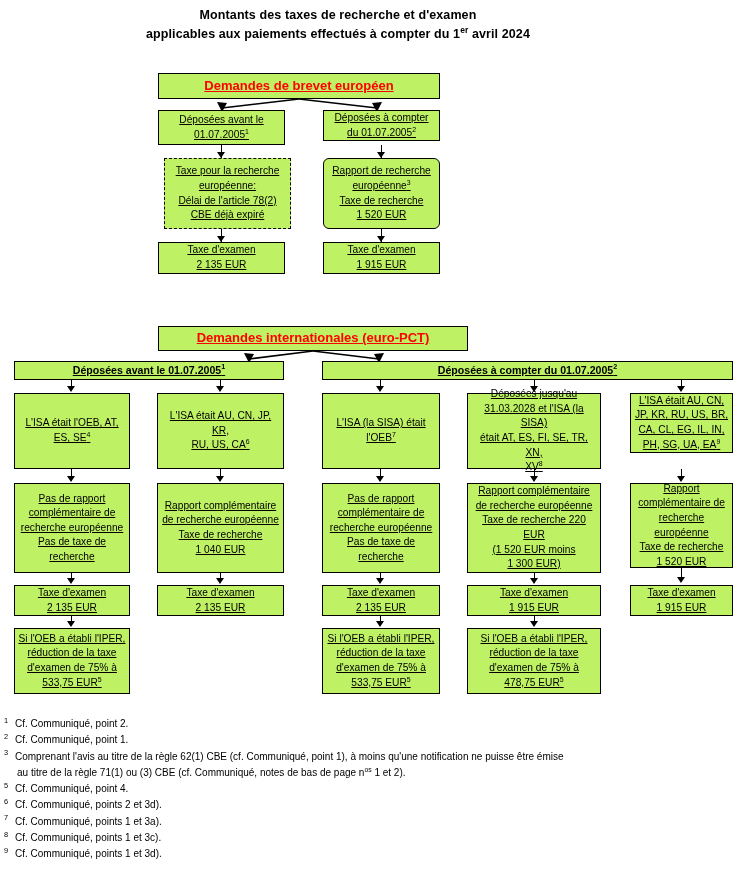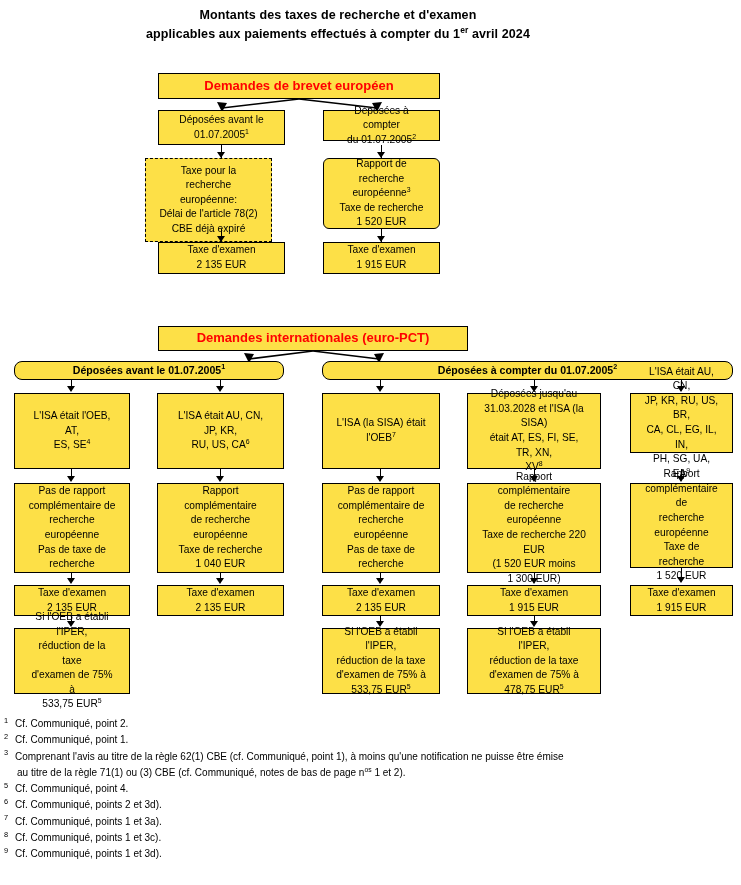--- a/index.html
+++ b/index.html
@@ -33,38 +33,39 @@
     letter-spacing: 0.1px;
   }
   .title-line { display: block; white-space: nowrap; }
   sup { font-size: 0.68em; vertical-align: super; line-height: 0; }
 
   
   .box {
     position: absolute;
     box-sizing: border-box;
     border: 1.6px solid #000;
-    background: #fde047;
+    background: #bef264;
     display: flex;
     align-items: center;
     justify-content: center;
     text-align: center;
     font-size: 10.2px;
     line-height: 14.6px;
-    padding: 2px 13px;
+    padding: 2px 3px;
+    text-decoration: underline;
   }
   .box .txt { display: block; width: 100%; }
   .box.dashed { border: 1.7px dashed #000; }
   .banner {
     color: #ff0000;
     font-weight: bold;
     font-size: 13px;
     border-width: 1.8px;
   }
-  .hdr { font-weight: bold; font-size: 10.6px; border-radius: 8px; }
+  .hdr { font-weight: bold; font-size: 10.6px; }
   .bolder { border-width: 1.9px; }
 
   
   .vline {
     position: absolute;
     width: 0;
     border-left: 1.5px solid #000;
   }
   .arrow-down {
     position: absolute;
@@ -118,21 +119,21 @@
     <line x1="141" y1="0" x2="219" y2="9" stroke="#000" stroke-width="1.6"></line>
     <polygon points="219,13 214,4 224,3" fill="#000"></polygon>
   </svg>
 
   <div class="box" style="left:158px; top:110px; width:127px; height:35px;">
     <span class="txt"><span>Déposées avant le</span><br><span>01.07.2005</span><sup>1</sup></span>
   </div>
   <div class="vline" style="left:221px; top:145px; height:13px;"></div>
   <div class="arrow-down" style="left:217px; top:152px;"></div>
 
-  <div class="box dashed" style="left:145px; top:158px; width:127px; height:84px;">
+  <div class="box dashed" style="left:164px; top:158px; width:127px; height:71px;">
     <span class="txt">
       <span>Taxe pour la recherche</span><br>
       <span>européenne:</span><br>
       <span>Délai de l'article 78(2)</span><br>
       <span>CBE déjà expiré</span>
     </span>
   </div>
   <div class="vline" style="left:221px; top:229px; height:13px;"></div>
   <div class="arrow-down" style="left:217px; top:236px;"></div>
 

